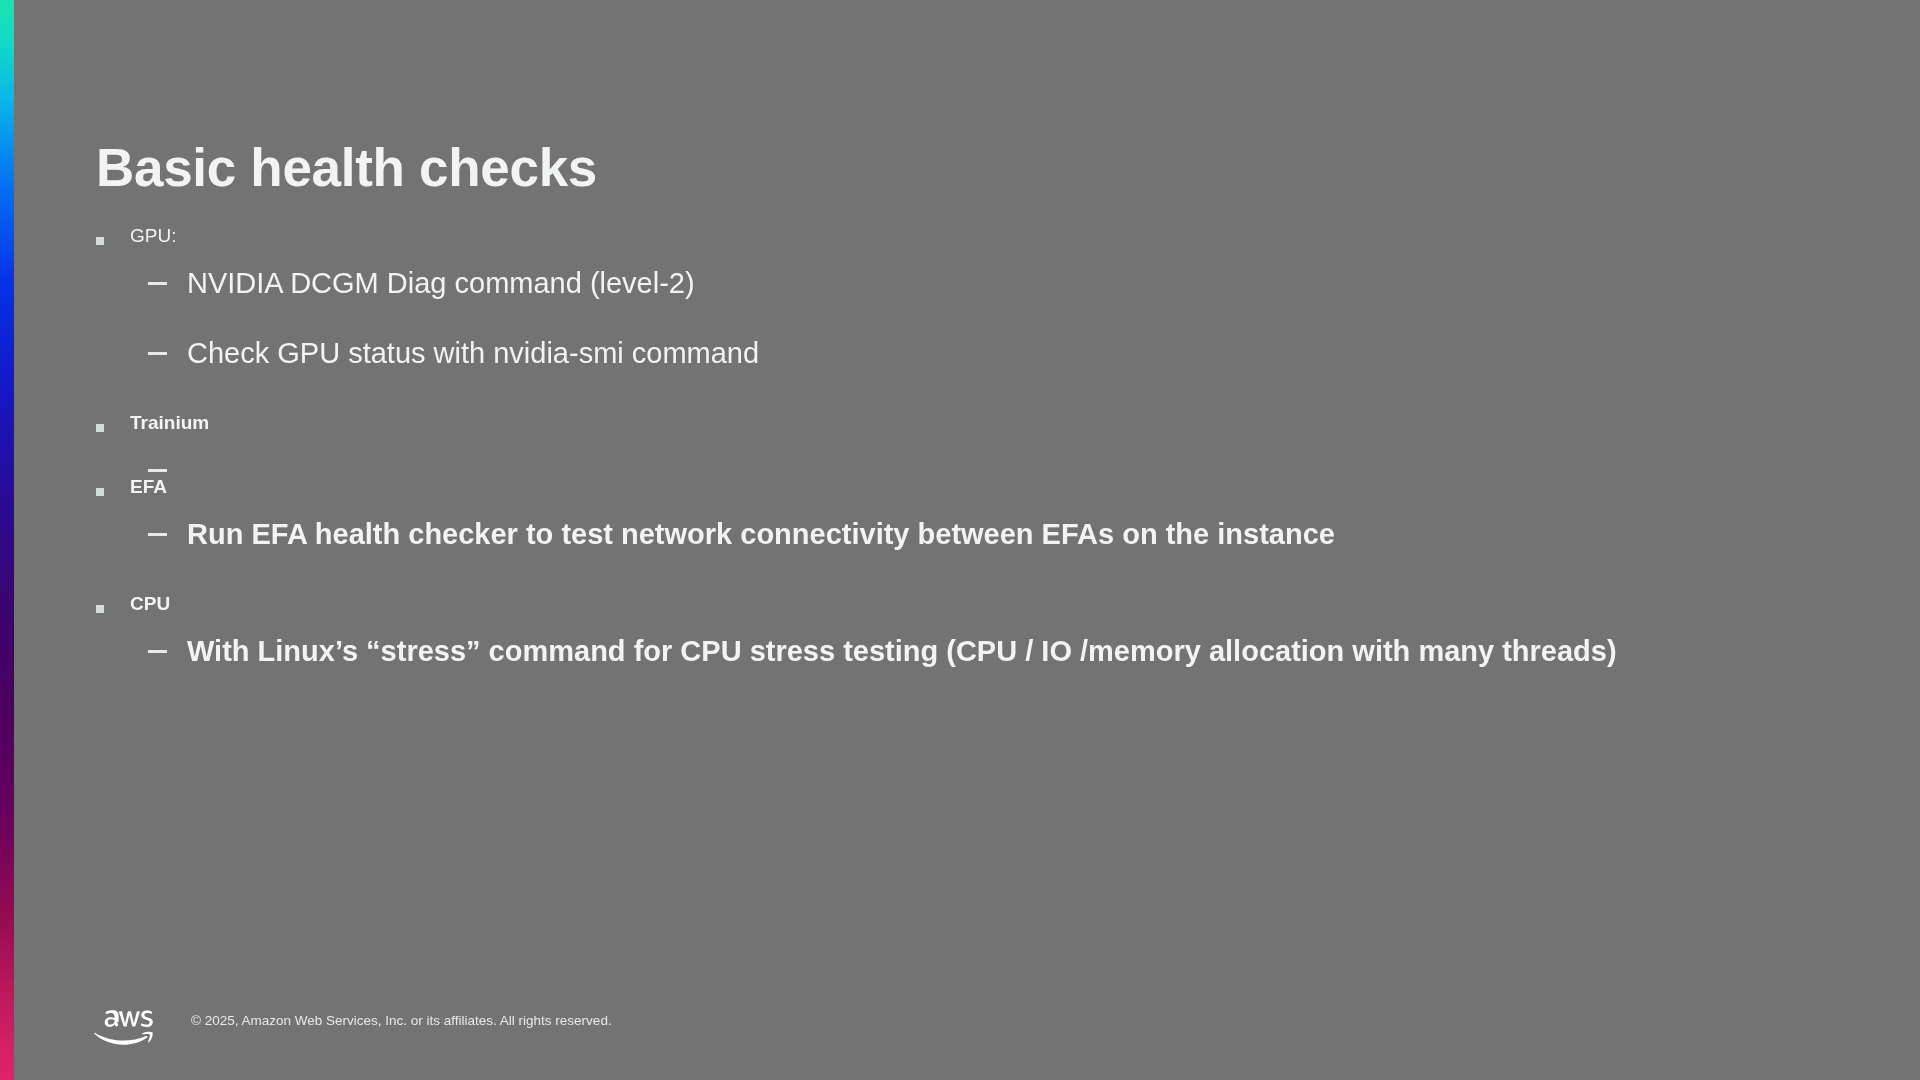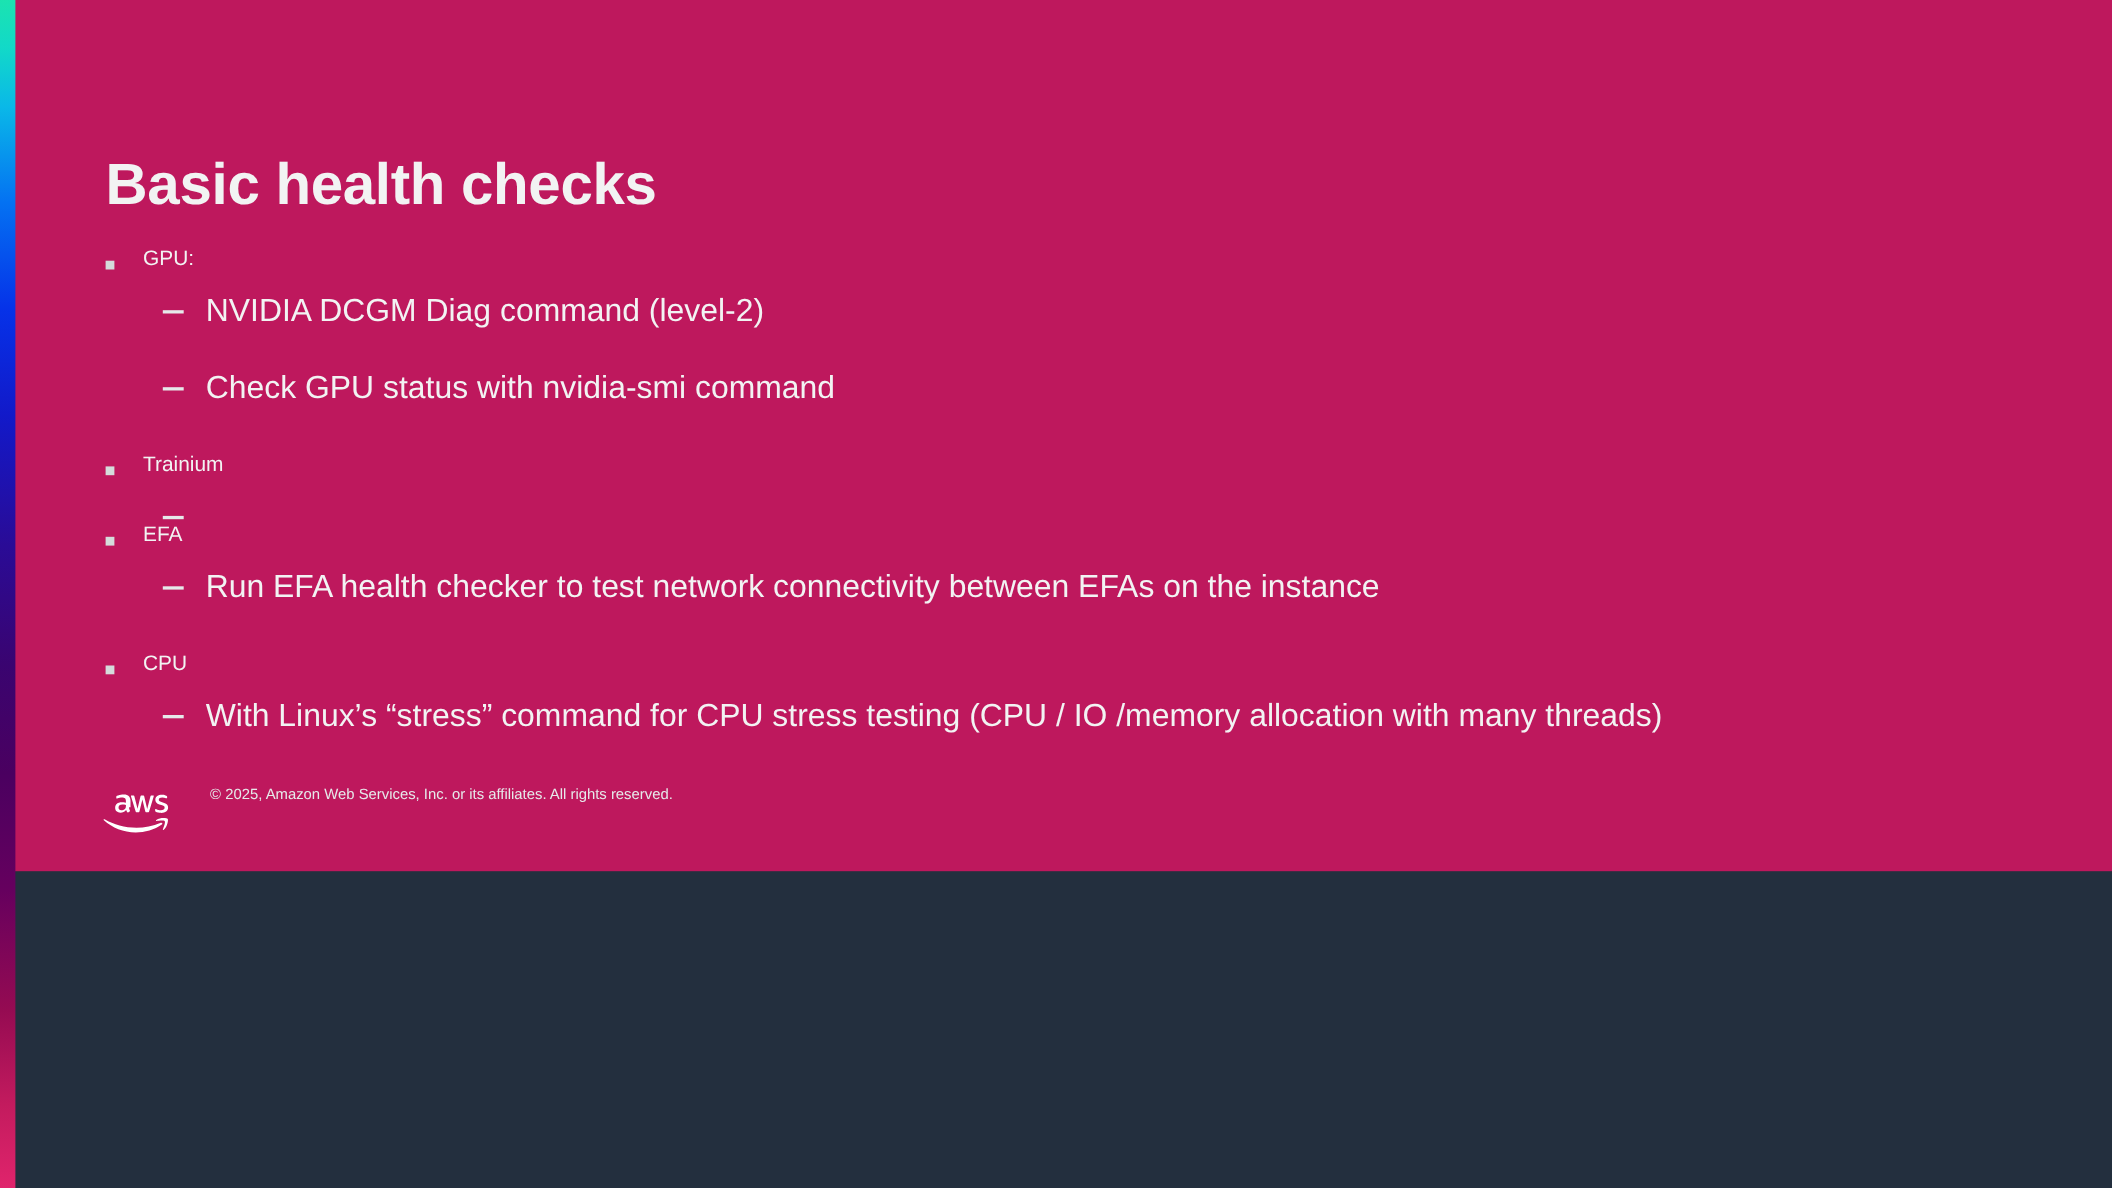--- a/index.html
+++ b/index.html
@@ -4,22 +4,22 @@
 <style>
   * { margin:0; padding:0; box-sizing:border-box; }
   html, body {
     width:1920px; height:1080px;
     background:#232F3E;
     font-family:"Liberation Sans", sans-serif;
     overflow:hidden;
   }
   #slide {
     position:relative;
-    width:1920px; height:792px;
-    background:#be185d;
+    width:1920px; height:1080px;
+    background:#737373;
   }
   
   #accent-bar {
     position:absolute;
     left:0; top:0;
     width:14px; height:1080px;
     background:linear-gradient(180deg,
       #1BE3B0 0%,
       #12D9C8 4%,
       #0AB8E8 9%,
@@ -45,21 +45,21 @@
     line-height:1.1;
     white-space:nowrap;
   }
   
   #body {
     position:absolute;
     left:92px; top:226px;
     width:1790px;
   }
   .group { }
-  .group + .group { margin-top:45px; }
+  .group + .group { margin-top:45px;font-weight:bold; }
 
   .lvl1 {
     position:relative;
     padding-left:38px;
     font-size:19px;
     color:#F2F3F3;
     line-height:1.0;
     margin-bottom:24px;
     white-space:nowrap;
   }
@@ -84,21 +84,21 @@
     width:19px; height:3px;
     background:#E6E9EA;
   }
   .lvl2:last-child { margin-bottom:0; }
 
   
   #footer {
     position:absolute;
     left:93px; bottom:34px;
     display:flex;
-    align-items:flex-start;
+    align-items:center;
   }
   #aws-logo { width:62px; height:44px; display:block; }
   #copyright {
     font-size:13.5px;
     color:#E6E9EA;
     margin-left:36px;
     margin-bottom:7px;
     white-space:nowrap;
   }
 </style>

